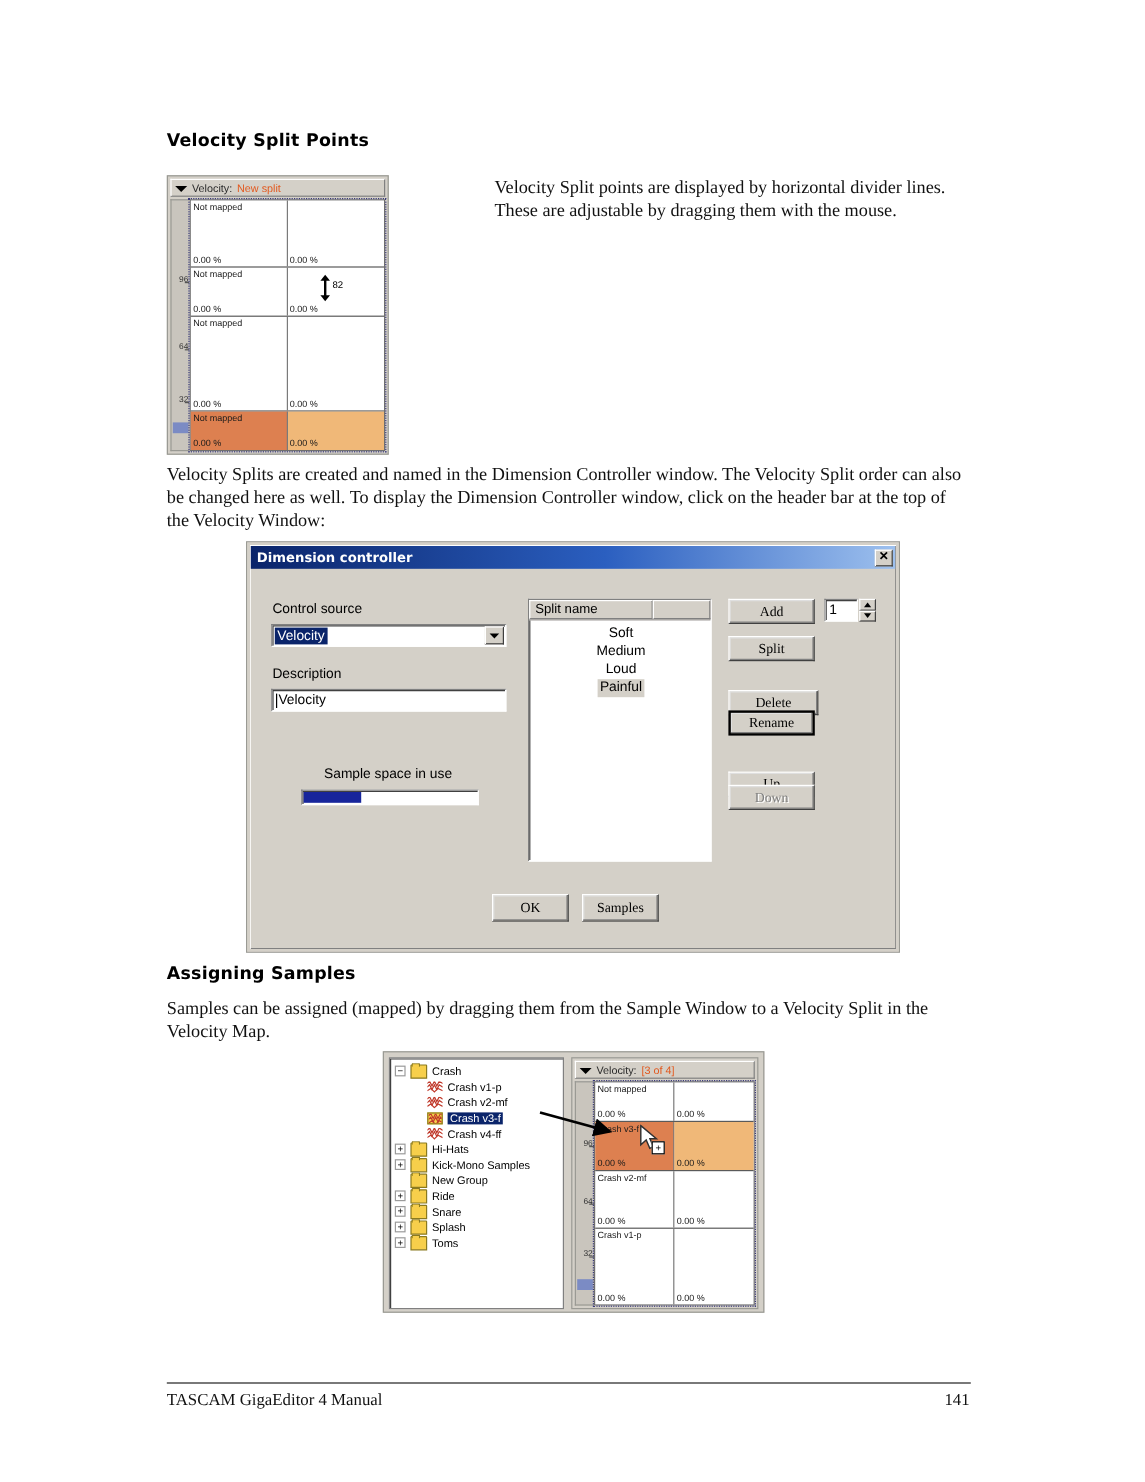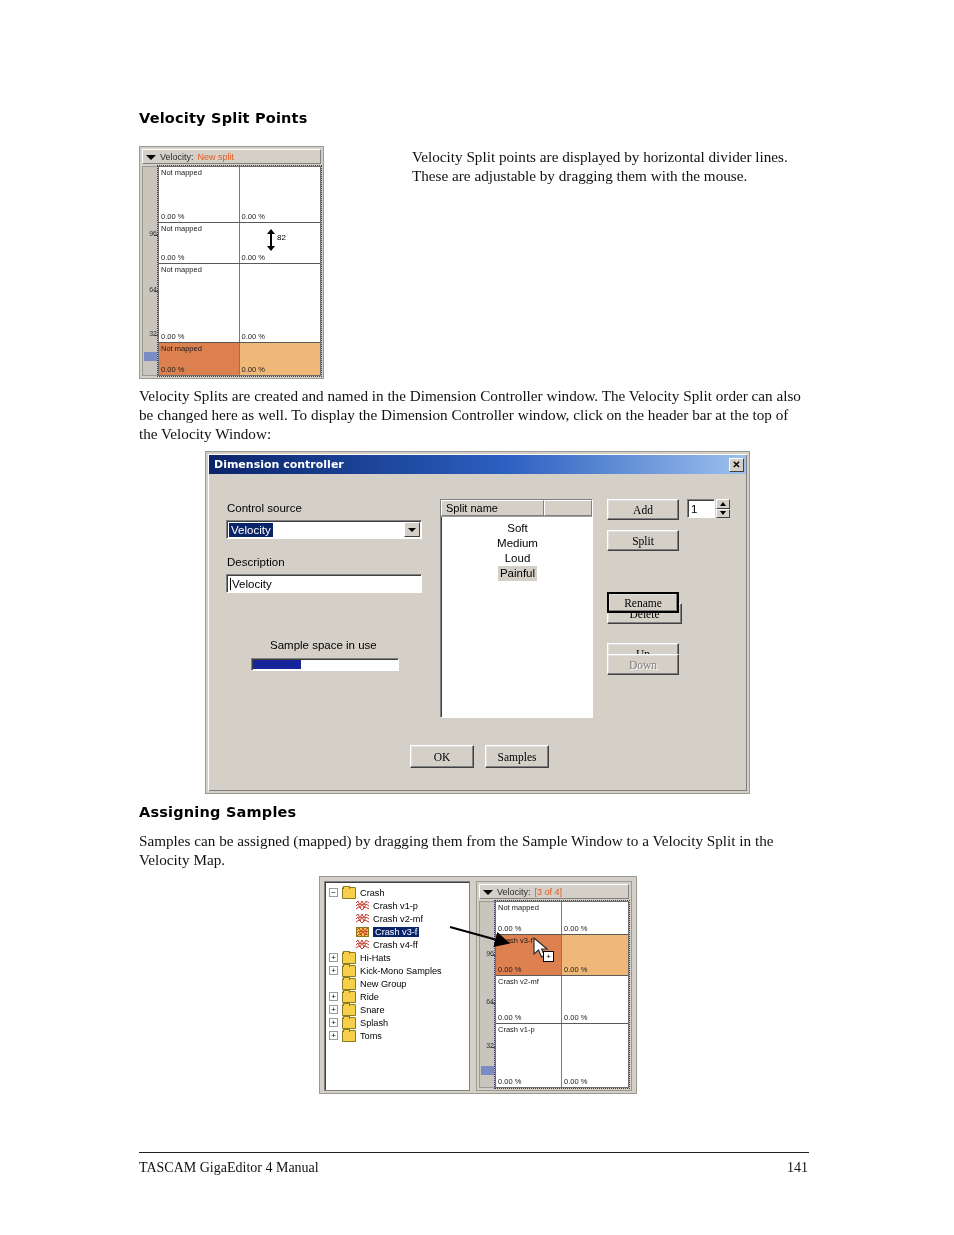--- a/index.html
+++ b/index.html
@@ -393,21 +393,21 @@
           <div class="sp">
               <span class="sp-up"></span>
             </div>
           <div class="sp">
               <span class="sp-dn"></span>
             </div>
         </div>
       </div>
 
       <div class="btn" style="position:absolute;left:399px;top:55px;width:72px;height:21px;">Split</div>
-      <div class="btn" style="position:absolute;left:399px;top:100px;width:75px;height:21px;margin-top:28px;">Delete</div>
+      <div class="btn" style="position:absolute;left:399px;top:100px;width:75px;height:21px;">Delete</div>
       <div class="btn focusring" style="position:absolute;left:399px;top:117px;width:72px;height:21px;">Rename</div>
       <div class="btn" style="position:absolute;left:399px;top:148px;width:72px;height:21px;margin-top:20px;">Up</div>
       <div class="btn disabled" style="position:absolute;left:399px;top:179px;width:72px;height:21px;">Down</div>
 
       <div class="btn" style="position:absolute;left:202px;top:270px;width:64px;height:23px;">OK</div>
       <div class="btn" style="position:absolute;left:277px;top:270px;width:64px;height:23px;">Samples</div>
 
     </div>
   </div>
 

